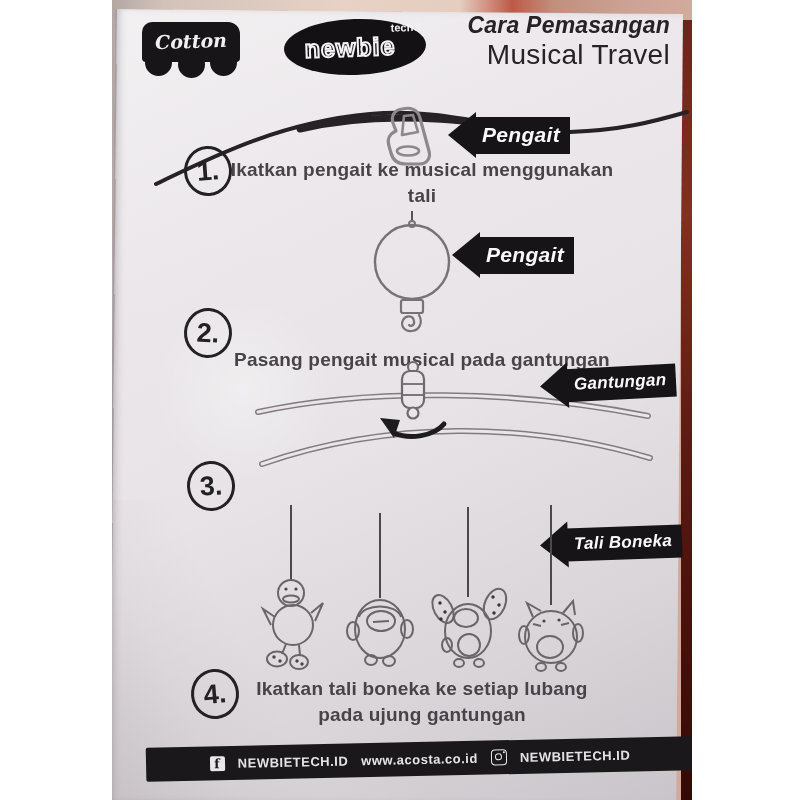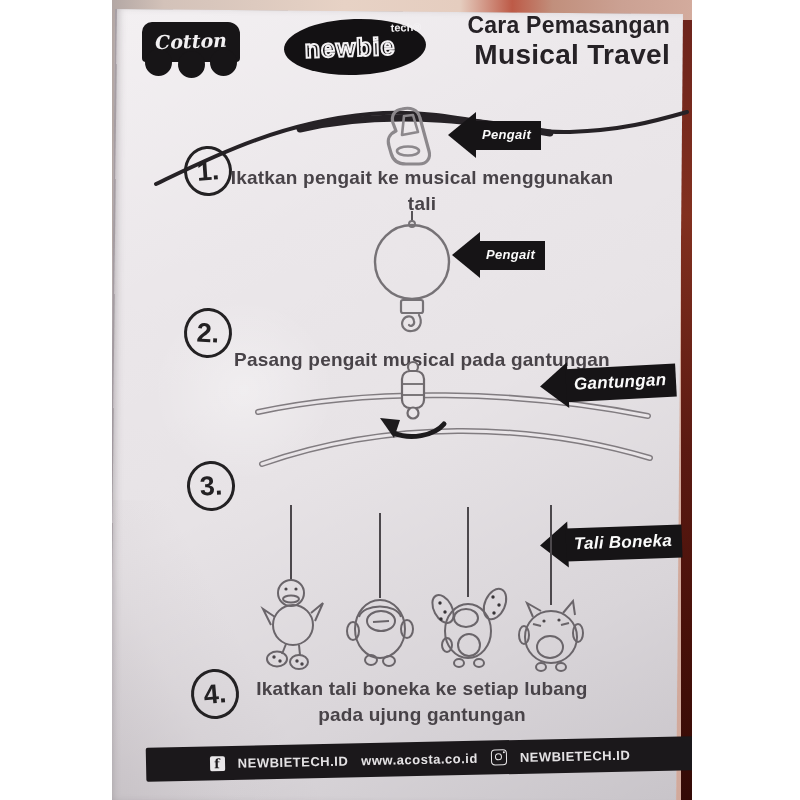--- a/index.html
+++ b/index.html
@@ -47,29 +47,29 @@
     position:absolute; left:172px; top:19px; width:142px; height:56px;
     background:#131113; border-radius:50%; transform:rotate(-2deg);
   }
   .newbie-text {
     position:absolute; left:0; right:10px; top:14px; text-align:center;
     font-size:25px; font-weight:800; letter-spacing:1px; color:#131113;
     -webkit-text-stroke:2px #f4f2f4;
   }
   .newbie-sup { position:absolute; top:4px; right:4px; font-size:11px; font-weight:800; color:#f4f2f4; }
   .title { position:absolute; left:290px; top:13px; width:268px; text-align:right; color:#262226; line-height:1.12; }
-  .title-l1 { font-size:23px; font-weight:700; letter-spacing:.2px; }
-  .title-l2 { font-size:28px; font-weight:700; letter-spacing:.3px; }
+  .title-l1 { font-size:23px; font-weight:700; letter-spacing:.2px;font-style:italic; }
+  .title-l2 { font-size:28px; font-weight:400; letter-spacing:.3px; }
 
   
   .label-arrow { position:absolute; display:flex; align-items:center; }
   .label-arrow .head { width:0; height:0; border-top:23px solid transparent; border-bottom:23px solid transparent; border-right:28px solid #161416; }
   .label-arrow .abody {
     margin-left:-2px; background:#161416; color:#fafafa; font-weight:700; font-style:italic;
-    font-size:13px; line-height:1; padding:7px 10px 9px 8px; letter-spacing:.3px; white-space:nowrap;
+    font-size:21px; line-height:1; padding:7px 10px 9px 8px; letter-spacing:.3px; white-space:nowrap;
   }
   .label-arrow.small .abody { font-size:17px; }
 
   
   .badge {
     position:absolute; width:42px; height:44px; border:3.5px solid #232123; border-radius:50%;
     display:flex; align-items:center; justify-content:center;
     font-size:27px; font-weight:700; color:#232123;
   }
   
@@ -129,21 +129,21 @@
       <svg style="left:269px; top:104px;" width="54" height="64" viewBox="0 0 54 64">
         <path d="M 21 5 C 13 6, 10 12, 12 19 L 15 27 C 8 30, 6 36, 8 42 L 10 49 C 12 57, 18 60, 25 60 L 38 60 C 46 60, 50 54, 48 47 L 39 14 C 37 5, 29 3, 21 5 Z" stroke="#8c888c" stroke-width="3.2" fill="none" stroke-linejoin="round"></path>
         <path d="M 23 12 L 32 11 L 37 28 L 21 31 Z" stroke="#8c888c" stroke-width="2.6" fill="none" stroke-linejoin="round"></path>
         <ellipse cx="27" cy="47" rx="11" ry="4.5" stroke="#8c888c" stroke-width="2.6" fill="none"></ellipse>
       </svg>
       <div class="label-arrow" style="left:336px; top:112px;">
         <span class="head"></span>
         <span class="abody">Pengait</span>
       </div>
       <div class="badge" style="left:72px; top:146px; transform:rotate(-4deg);">1.</div>
-      <div class="step-text" style="top:165px;">Ikatkan pengait ke musical menggunakan tali</div>
+      <div class="step-text" style="top:157px;">Ikatkan pengait ke musical menggunakan tali</div>
 
       <svg style="left:258px; top:211px;" width="110" height="128" viewBox="0 0 110 128">
         <line x1="42" y1="0" x2="42" y2="10" stroke="#57535 7" stroke-width="2"></line>
         <line x1="42" y1="0" x2="42" y2="10" stroke="#575357" stroke-width="2"></line>
         <circle cx="42" cy="13" r="3" stroke="#767276" stroke-width="2" fill="none"></circle>
         <circle cx="42" cy="51" r="37" stroke="#767276" stroke-width="2.4" fill="none"></circle>
         <rect x="31" y="89" width="22" height="13" rx="2" stroke="#767276" stroke-width="2.2" fill="none"></rect>
         <path d="M 49 104 C 53 111, 50 119, 42 120 C 35 121, 30 115, 33 109 C 36 104, 43 104, 44 110 C 45 114, 41 116, 39 114" stroke="#767276" stroke-width="2.2" fill="none" stroke-linecap="round"></path>
       </svg>
       <div class="label-arrow" style="left:340px; top:232px;">

